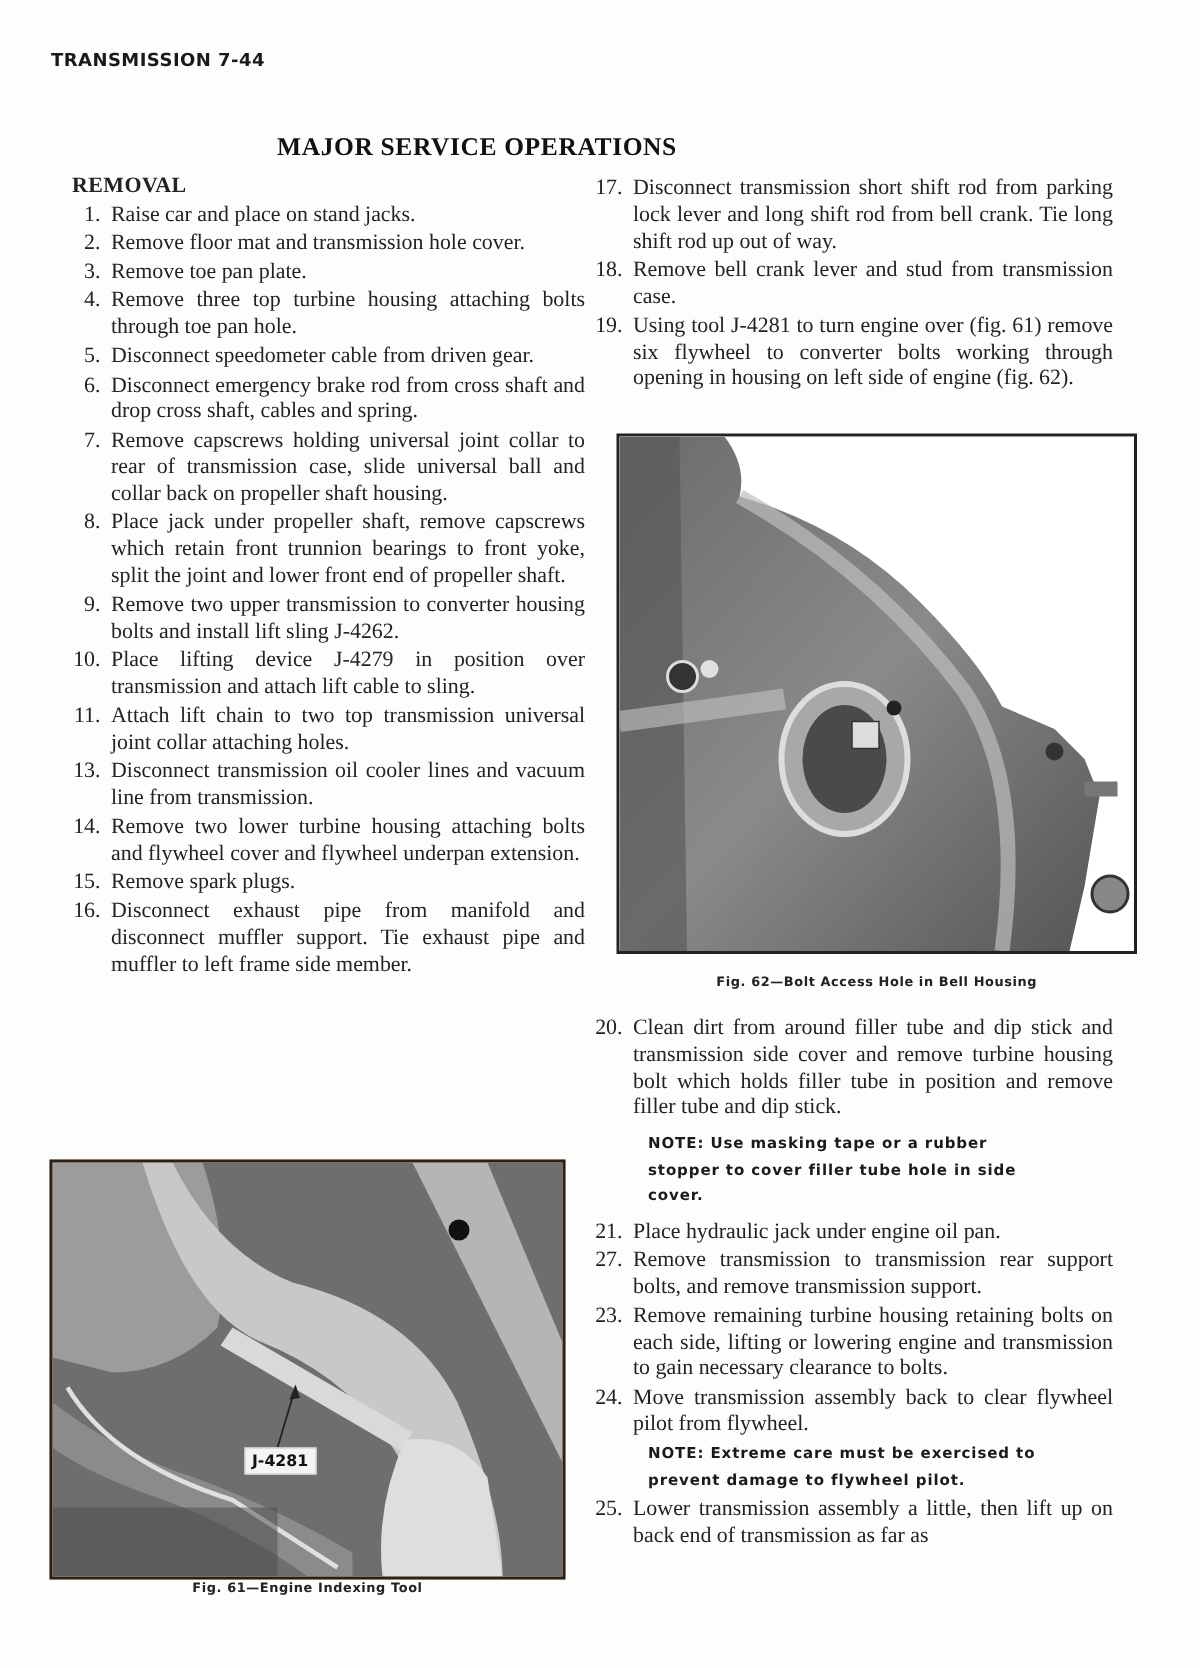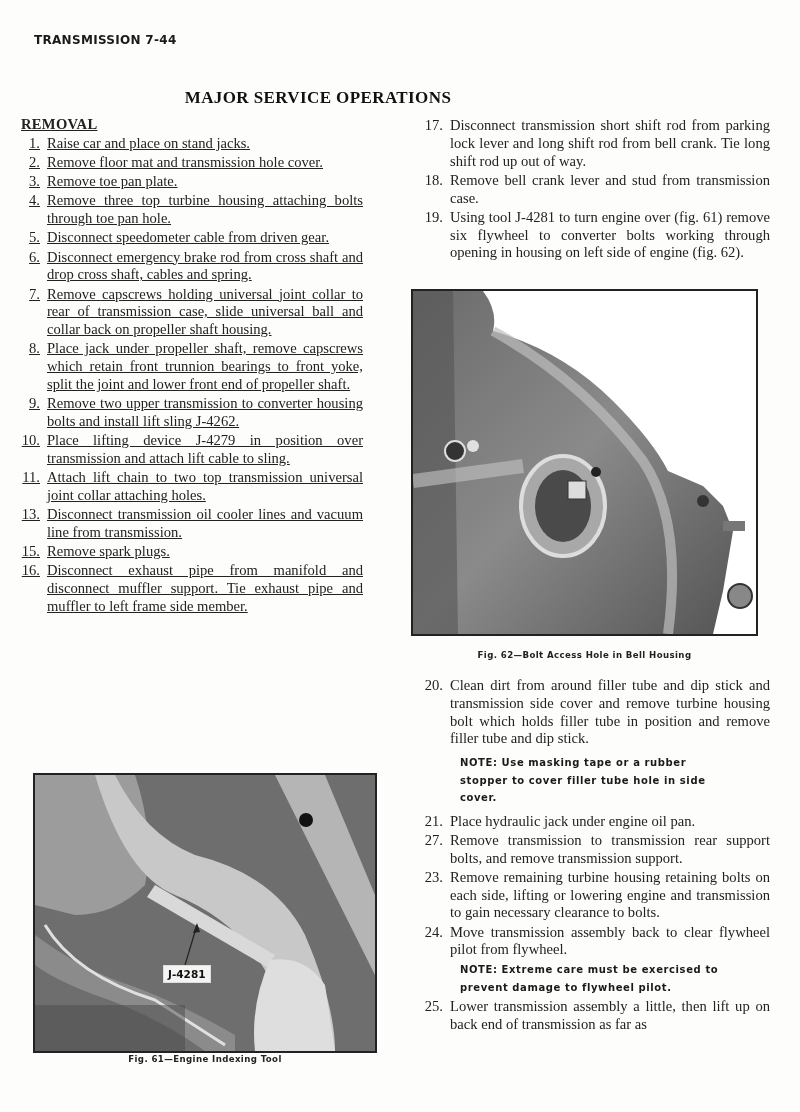--- a/index.html
+++ b/index.html
@@ -9,22 +9,22 @@
     left: 34px; top: 33px;
     font-family: "DejaVu Sans", sans-serif; font-weight: bold; font-size: 12px;
     letter-spacing: 0.3px; color: #1a1a1a;
   }
   .section-title {
     left: 0; width: 636px; top: 88px; text-align: center;
     font-family: "Liberation Serif", serif; font-weight: bold; font-size: 17px;
     letter-spacing: 0.4px; color: #111;
   }
   .col { font-family: "Liberation Serif", serif; font-size: 14.6px; line-height: 17.8px; color: #222; }
-  .col-left { left: 21px; top: 116px; width: 342px; text-decoration: underline; }
-  .col-right { left: 424px; top: 117px; width: 346px; }
+  .col-left { left: 48px; top: 116px; width: 342px; }
+  .col-right { left: 396px; top: 117px; width: 346px; }
   .subhead { font-weight: bold; font-size: 14.6px; margin: 0 0 1px 0; letter-spacing: 0.3px; }
   ol { list-style: none; margin: 0; padding: 0; }
   .step { display: flex; margin-bottom: 1.4px; }
   .step .num { width: 26px; flex: none; text-align: right; padding-right: 7px; box-sizing: border-box; }
   .step .txt { flex: 1; text-align: justify; text-align-last: left; }
   .note {
     font-family: "DejaVu Sans", sans-serif; font-weight: bold; font-size: 10px;
     line-height: 17.5px; margin: 6px 32px 6px 36px; letter-spacing: 0.6px; color: #1a1a1a;
   }
   .figure {
@@ -94,20 +94,24 @@
         <span class="num">10.</span>
         <span class="txt">Place lifting device J-4279 in position over transmission and attach lift cable to sling.</span>
       </li>
       <li class="step">
         <span class="num">11.</span>
         <span class="txt">Attach lift chain to two top transmission universal joint collar attaching holes.</span>
       </li>
       <li class="step">
         <span class="num">13.</span>
         <span class="txt">Disconnect transmission oil cooler lines and vacuum line from transmission.</span>
+      </li>
+      <li class="step">
+        <span class="num">14.</span>
+        <span class="txt">Remove two lower turbine housing attaching bolts and flywheel cover and flywheel underpan extension.</span>
       </li>
       <li class="step">
         <span class="num">15.</span>
         <span class="txt">Remove spark plugs.</span>
       </li>
       <li class="step">
         <span class="num">16.</span>
         <span class="txt">Disconnect exhaust pipe from manifold and disconnect muffler support. Tie exhaust pipe and muffler to left frame side member.</span>
       </li>
     </ol>

